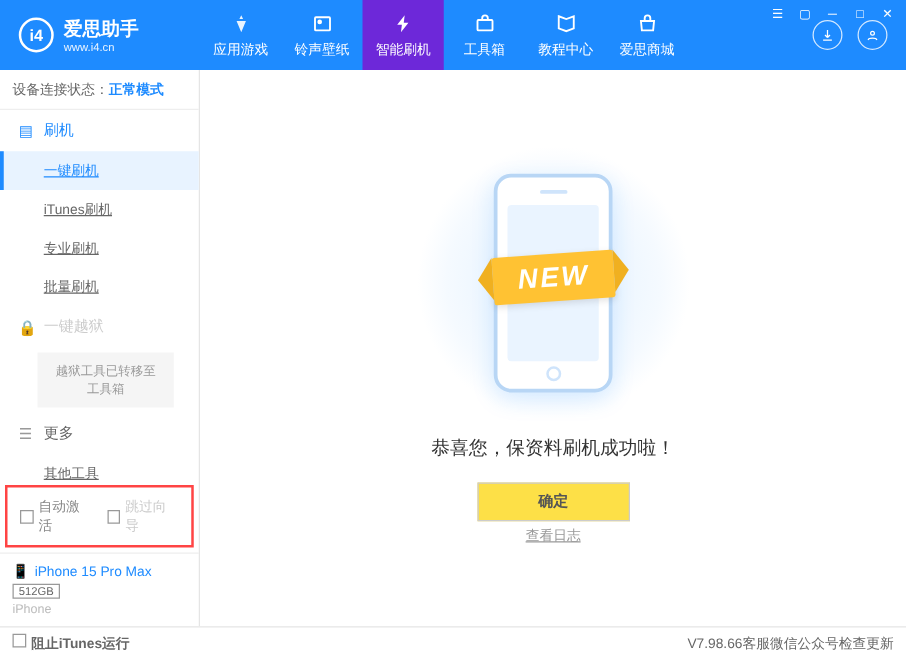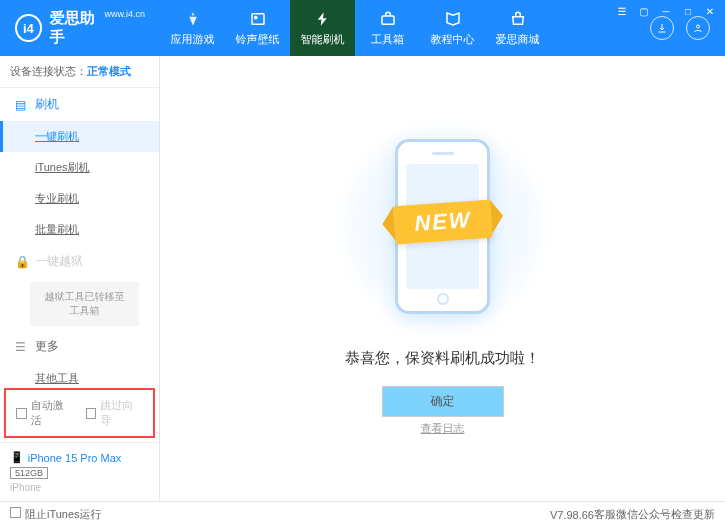--- a/index.html
+++ b/index.html
@@ -1,26 +1,26 @@
 <!DOCTYPE html>
 <html><head>
 <meta charset="utf-8">
 <style>
 * { margin: 0; padding: 0; box-sizing: border-box; font-family: "Microsoft YaHei", sans-serif; }
 body { width: 725px; height: 527px; background: #fff; overflow: hidden; font-size: 12px; }
 
 .titlebar { height: 56px; background: #1e8bff; color: #fff; display: flex; align-items: center; }
 .logo-area { display: flex; align-items: center; padding: 0 15px; width: 160px; }
 .logo-icon { width: 28px; height: 28px; border: 2px solid #fff; border-radius: 50%; display: flex; align-items: center; justify-content: center; font-weight: bold; font-size: 13px; margin-right: 8px; }
-.logo-text { display: flex; flex-direction: row; }
+.logo-text { display: flex; flex-direction: column; }
 .logo-title { font-size: 15px; font-weight: bold; }
 .logo-url { font-size: 9px; opacity: 0.9; }
 .nav { display: flex; flex: 1; height: 100%; }
 .nav-item { width: 65px; display: flex; flex-direction: column; align-items: center; justify-content: center; cursor: pointer; font-size: 11px; }
-.nav-item.active { background: #14532d; }
+.nav-item.active { background: #6d28d9; }
 .nav-icon { width: 20px; height: 20px; margin-bottom: 3px; display: flex; align-items: center; justify-content: center; }
 .window-controls { display: flex; align-items: flex-start; padding: 4px 8px; gap: 8px; position: absolute; right: 0; top: 0; }
 .wc { width: 14px; height: 14px; cursor: pointer; display: flex; align-items: center; justify-content: center; color: #fff; font-size: 10px; }
 .right-icons { display: flex; align-items: center; gap: 12px; padding-right: 15px; }
 .circ-icon { width: 24px; height: 24px; border: 1.5px solid rgba(255,255,255,0.8); border-radius: 50%; display: flex; align-items: center; justify-content: center; cursor: pointer; }
 
 .body-area { display: flex; height: calc(100% - 56px - 26px); }
 .sidebar { width: 160px; border-right: 1px solid #e5e5e5; display: flex; flex-direction: column; }
 .status-bar { padding: 8px 10px; font-size: 11px; color: #666; border-bottom: 1px solid #eee; }
 .status-bar .mode { color: #1e8bff; font-weight: bold; }
@@ -48,25 +48,25 @@
 .phone { position: relative; width: 95px; height: 175px; background: #fff; border: 3px solid #b8d6f5; border-radius: 14px; box-shadow: 0 6px 18px rgba(30,139,255,0.15); }
 .phone-speaker { position: absolute; top: 10px; left: 50%; transform: translateX(-50%); width: 22px; height: 3px; background: #cfe4fb; border-radius: 2px; }
 .phone-screen { position: absolute; top: 22px; left: 8px; right: 8px; bottom: 22px; background: #eaf4ff; border-radius: 3px; }
 .phone-home { position: absolute; bottom: 6px; left: 50%; transform: translateX(-50%); width: 12px; height: 12px; border: 2px solid #cfe4fb; border-radius: 50%; }
 .new-ribbon { position: absolute; top: 48%; left: 50%; transform: translate(-50%,-50%) rotate(-4deg); background: #ffc233; color: #fff; font-weight: 900; font-size: 22px; letter-spacing: 2px; padding: 6px 20px; border-radius: 2px; box-shadow: 0 2px 6px rgba(0,0,0,0.12); font-style: italic; }
 .new-ribbon::before, .new-ribbon::after { content:""; position:absolute; top:0; width:0; height:0; border-top: 17px solid transparent; border-bottom: 17px solid transparent; }
 .new-ribbon::before { left:-12px; border-right: 12px solid #f0b020; }
 .new-ribbon::after { right:-12px; border-left: 12px solid #f0b020; }
 
 .success-text { margin-top: 18px; font-size: 15px; color: #333; }
-.ok-btn { margin-top: 18px; padding: 6px 48px; border: 1px solid #ccc; background: #7dd3fc; cursor: pointer; font-size: 12px; color: #555; }
+.ok-btn { margin-top: 18px; padding: 6px 48px; border: 1px solid #ccc; background: #fde047; cursor: pointer; font-size: 12px; color: #555; font-weight: bold; }
 .log-link { margin-top: 4px; font-size: 11px; color: #999; cursor: pointer; text-decoration: underline; text-align: right; }
 
 .footer { height: 26px; border-top: 1px solid #e5e5e5; display: flex; align-items: center; padding: 0 10px; font-size: 11px; color: #666; }
-.footer .fcb { display: flex; align-items: flex-start; gap: 4px; }
+.footer .fcb { display: flex; align-items: flex-start; gap: 4px; font-weight: bold; }
 .footer .spacer { flex: 1; }
 .footer .fitem { cursor: pointer; }
 .group-icon { width:14px; display:inline-block; color:#999; }
 .group-icon.active { color:#1e8bff; }
 </style>
 </head>
 <body>
 
 <div class="titlebar">
   <div class="logo-area">

